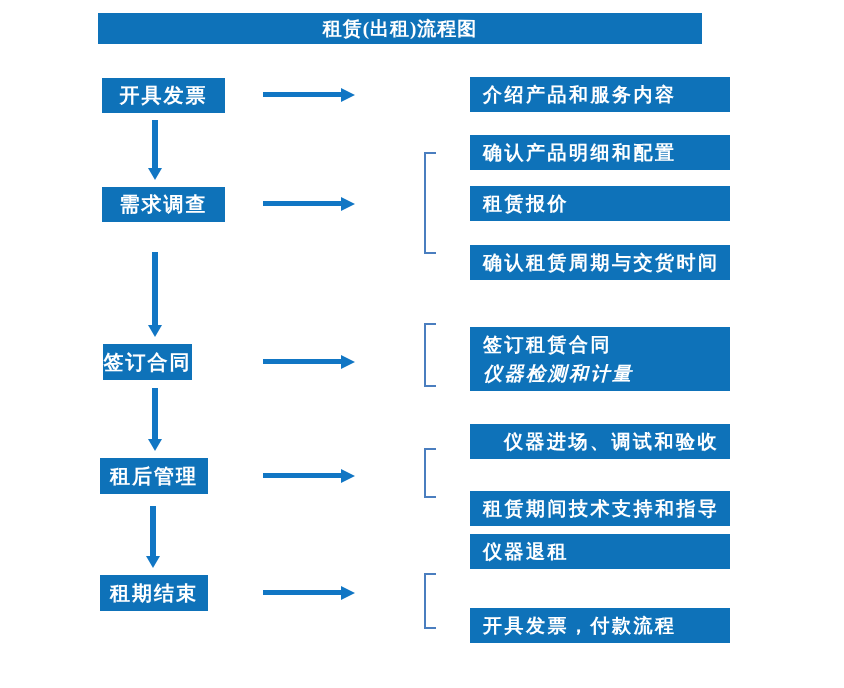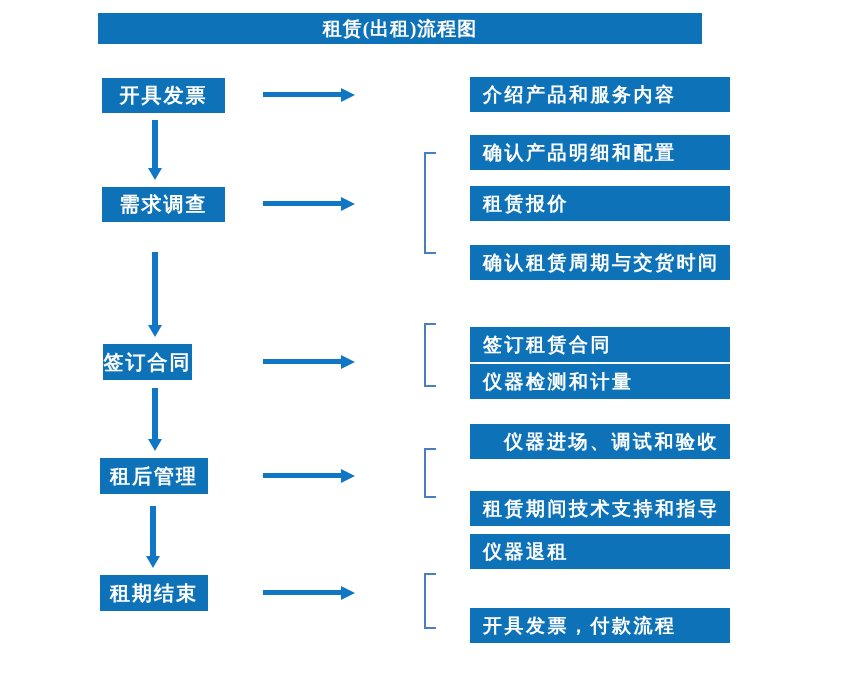--- a/index.html
+++ b/index.html
@@ -36,21 +36,21 @@
     font-size:19px;letter-spacing:2.5px;margin-left:28px;
   }
   
   .lb1{left:102px;top:78px;width:123px;height:35px;}
   .lb2{left:102px;top:187px;width:123px;height:35px;}
   .lb3{left:103px;top:344px;width:89px;height:36px;}
   .lb4{left:100px;top:458px;width:108px;height:36px;}
   .lb5{left:100px;top:575px;width:108px;height:36px;text-align:center;}
   
   .rb1{top:77px;}  .rb2{top:135px;} .rb3{top:186px;} .rb4{top:245px;}
-  .rb5{top:327px;} .rb6{top:364px;} .rb7{top:424px;padding-left:34px;} .rb8{top:491px;}
+  .rb5{top:327px;} .rb6{top:356px;font-style:italic;} .rb7{top:424px;padding-left:34px;} .rb8{top:491px;}
   .rb9{top:534px;} .rb10{top:608px;}
 
   
   .harrow{position:absolute;left:263px;width:92px;height:14px;}
   .harrow .shaft{position:absolute;left:0;top:4px;width:79px;height:5px;background:#1176c4;}
   .harrow .head{position:absolute;left:78px;top:0;width:0;height:0;
     border-left:14px solid #1176c4;border-top:7px solid transparent;border-bottom:7px solid transparent;}
   .ha1{top:88px;} .ha2{top:197px;} .ha3{top:355px;} .ha4{top:469px;} .ha5{top:586px;}
 
   

